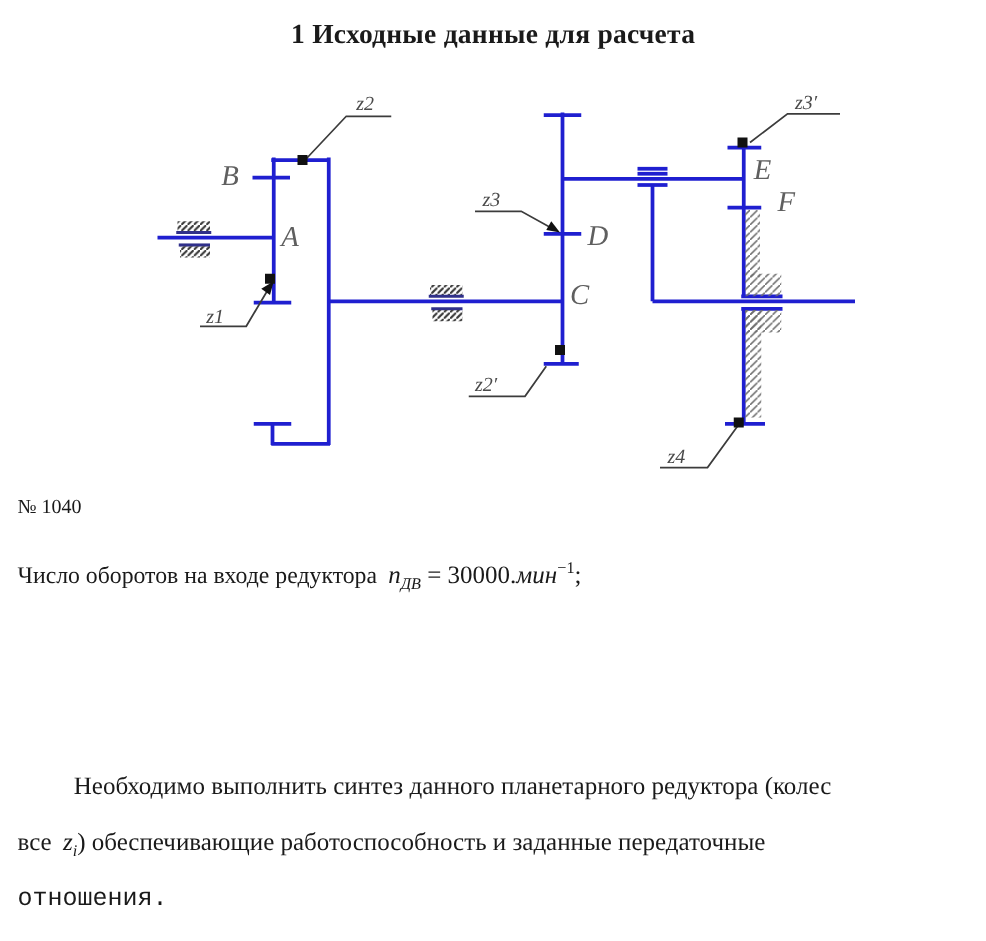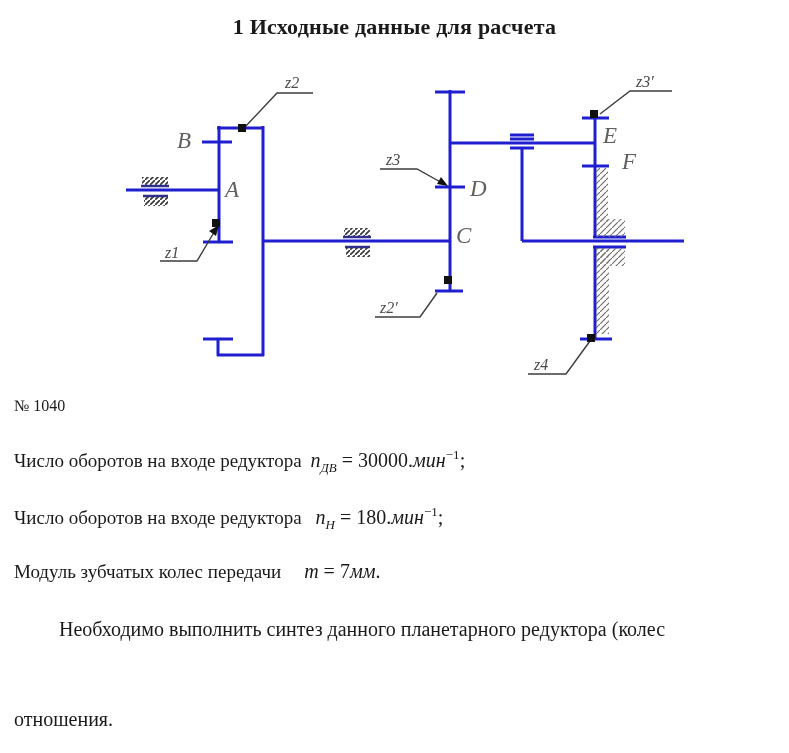--- a/index.html
+++ b/index.html
@@ -136,24 +136,21 @@
     <text x="603" y="143" class="letter-label">E</text>
     <text x="622" y="169" class="letter-label">F</text>
   </svg>
 
   <div class="docnum">№ 1040</div>
 
   <div class="spec" style="top:449px;">
     <span>Число оборотов на входе редуктора</span><span class="gap1"></span><span class="formula"><span>n</span><span class="sub">ДВ</span><span class="upr">&nbsp;</span><span class="upr">= 30000.</span><span>мин</span><span class="sup">−1</span><span class="upr">;</span></span>
   </div>
 
-  <div class="spec" style="top:506px;">
-    <span>Число оборотов на входе редуктора</span><span class="gap2"></span><span class="formula"><span>n</span><span class="sub">Н</span><span class="upr">&nbsp;</span><span class="upr">= 180.</span><span>мин</span><span class="sup">−1</span><span class="upr">;</span></span>
-  </div>
 
-  <div class="spec" style="top:560px;">
-    <span>Модуль зубчатых колес передачи</span><span class="gap2"></span><span class="gap1"></span><span class="formula"><span>m</span><span class="sub"></span><span class="upr">&nbsp;</span><span class="upr">= 7</span><span>мм</span><span class="sup"></span><span class="upr">.</span></span>
-  </div>
 
   <div class="task-line indent" style="top:618px;">Необходимо выполнить синтез данного планетарного редуктора (колес</div>
-  <div class="task-line" style="top:708px;">отношения.</div>
+  <div class="task-line" style="top:663px;">
+    <span>все</span><span class="gap1"></span><span class="zvar"><span>z</span><span class="sub">i</span></span><span>) обеспечивающие работоспособность и заданные передаточные</span>
+  </div>
+  <div class="task-line" style="top:708px;font-family:Liberation Mono, monospace;">отношения.</div>
 
 </div>
 
 </body></html>

